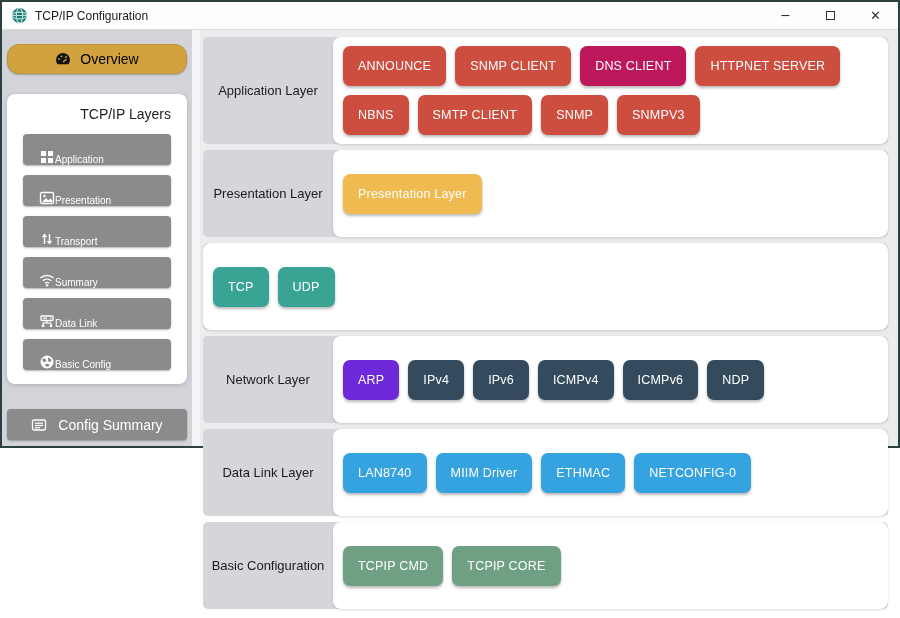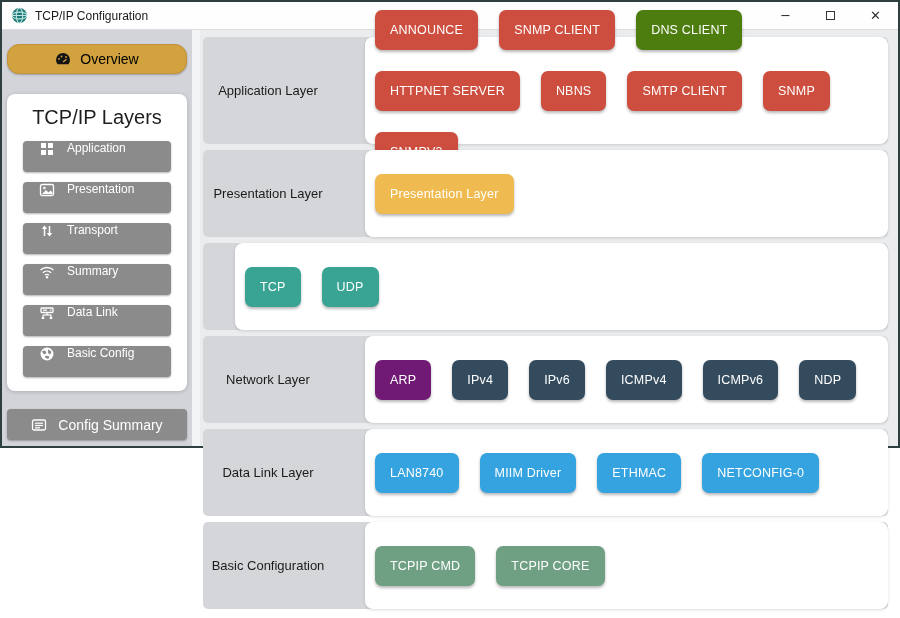--- a/index.html
+++ b/index.html
@@ -44,26 +44,26 @@
     color:#000000; font-size:14px;
     display:flex; align-items:center; justify-content:center; gap:9px;
     box-shadow:0 1px 2px rgba(0,0,0,.25); cursor:default;
     font-family:"Liberation Sans", sans-serif;
   }
   .layers-panel {
     margin-top:20px; background:#fff; border-radius:8px;
     padding:12px 16px 14px 16px;
     box-shadow:0 1px 4px rgba(0,0,0,.18);
   }
-  .panel-title { text-align:center; font-size:20px; color:#1e1e1e; margin-bottom:12px; }
+  .panel-title { text-align:right; font-size:14px; color:#1e1e1e; margin-bottom:12px; }
   .layer-list { display:flex; flex-direction:column; gap:10px; }
   .layer-btn {
     height:31px; border:none; border-radius:4px; background:#8b8b8b;
-    color:#fff; font-size:12px;
-    display:flex; align-items:flex-start; gap:12px; padding-left:16px;
+    color:#fff; font-size:10px;
+    display:flex; align-items:flex-end; padding-left:16px;
     box-shadow:0 1px 2px rgba(0,0,0,.3); cursor:default;
     font-family:"Liberation Sans", sans-serif;
   }
   .layer-btn .ic, .overview-btn .ic, .config-summary-btn .ic { flex:0 0 16px; width:16px; height:16px; display:block; }
   .config-summary-btn {
     margin-top:auto; margin-bottom:6px; height:31px; border:none; border-radius:4px;
     background:#8b8b8b; color:#fff; font-size:14px;
     display:flex; align-items:center; justify-content:center; gap:11px;
     box-shadow:0 1px 2px rgba(0,0,0,.3); cursor:default;
     font-family:"Liberation Sans", sans-serif;
@@ -81,21 +81,21 @@
   }
   .layer-row.tall { height:107px; flex:0 0 107px; }
   .row-label {
     flex:0 0 130px; display:flex; align-items:center; justify-content:center;
     font-size:13px; color:#1b1b1b; text-align:center; padding:0 4px;
   }
   .row-card {
     flex:1; background:#fff; border-radius:8px;
     box-shadow:0 1px 3px rgba(0,0,0,.14);
     display:flex; flex-wrap:wrap; align-content:center; align-items:center;
-    gap:21px; padding:8px 10px; min-width:0;margin-left:32px;
+    gap:9px; padding:8px 10px; min-width:0;
   }
   .chip {
     height:40px; padding:0 15px; border:none; border-radius:7px;
     color:#fff; font-size:12.5px; letter-spacing:.2px;
     box-shadow:0 2px 3px rgba(0,0,0,.28); cursor:default;
     font-family:"Liberation Sans", sans-serif; white-space:nowrap;
   }
 </style>
 </head>
 <body>
@@ -207,21 +207,21 @@
         <span>Config Summary</span>
       </button>
     </aside>
 
     <main class="main" id="rows-container">
         <div class="layer-row tall">
           <div class="row-label">Application Layer</div>
           <div class="row-card">
             <button class="chip" style="background: rgb(205, 77, 62);">ANNOUNCE</button>
             <button class="chip" style="background: rgb(205, 77, 62);">SNMP CLIENT</button>
-            <button class="chip" style="background: #4d7c0f;">DNS CLIENT</button>
+            <button class="chip" style="background: #be185d;">DNS CLIENT</button>
             <button class="chip" style="background: rgb(205, 77, 62);">HTTPNET SERVER</button>
             <button class="chip" style="background: rgb(205, 77, 62); text-align: right;">NBNS</button>
             <button class="chip" style="background: rgb(205, 77, 62);">SMTP CLIENT</button>
             <button class="chip" style="background: rgb(205, 77, 62);">SNMP</button>
             <button class="chip" style="background: rgb(205, 77, 62);">SNMPV3</button>
           </div>
         </div>
         <div class="layer-row">
           <div class="row-label">Presentation Layer</div>
           <div class="row-card">
@@ -230,21 +230,21 @@
         </div>
         <div class="layer-row">
           <div class="row-card">
             <button class="chip" style="background: rgb(57, 164, 148);">TCP</button>
             <button class="chip" style="background: rgb(57, 164, 148);">UDP</button>
           </div>
         </div>
         <div class="layer-row">
           <div class="row-label">Network Layer</div>
           <div class="row-card">
-            <button class="chip" style="background: #701a75;">ARP</button>
+            <button class="chip" style="background: #6d28d9;">ARP</button>
             <button class="chip" style="background: rgb(52, 75, 94);">IPv4</button>
             <button class="chip" style="background: rgb(52, 75, 94);">IPv6</button>
             <button class="chip" style="background: rgb(52, 75, 94);">ICMPv4</button>
             <button class="chip" style="background: rgb(52, 75, 94);">ICMPv6</button>
             <button class="chip" style="background: rgb(52, 75, 94);">NDP</button>
           </div>
         </div>
         <div class="layer-row">
           <div class="row-label">Data Link Layer</div>
           <div class="row-card">

